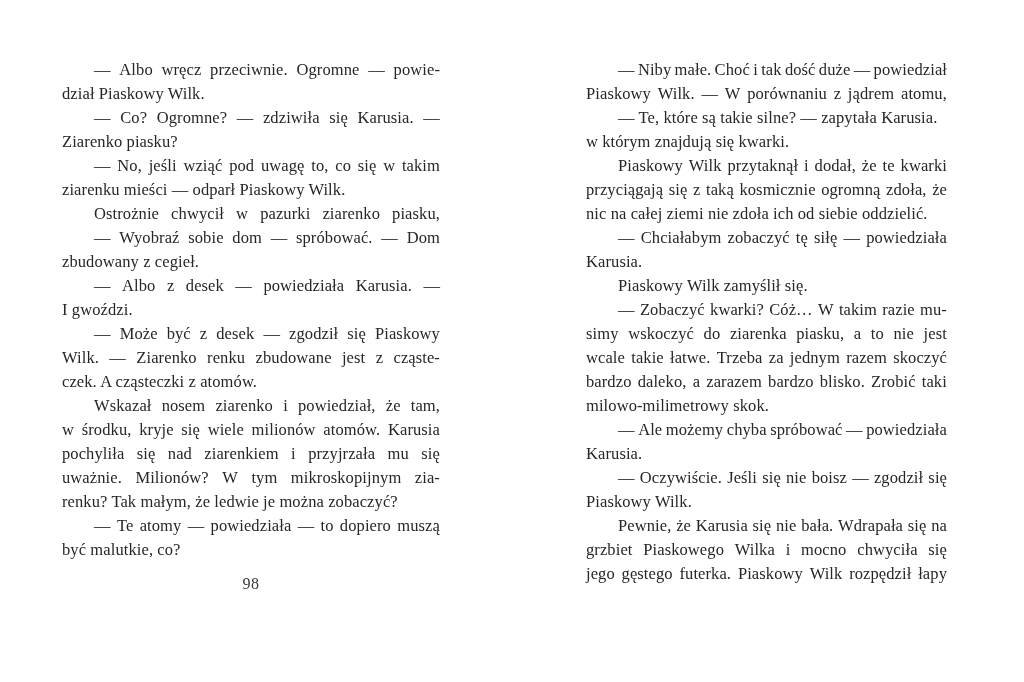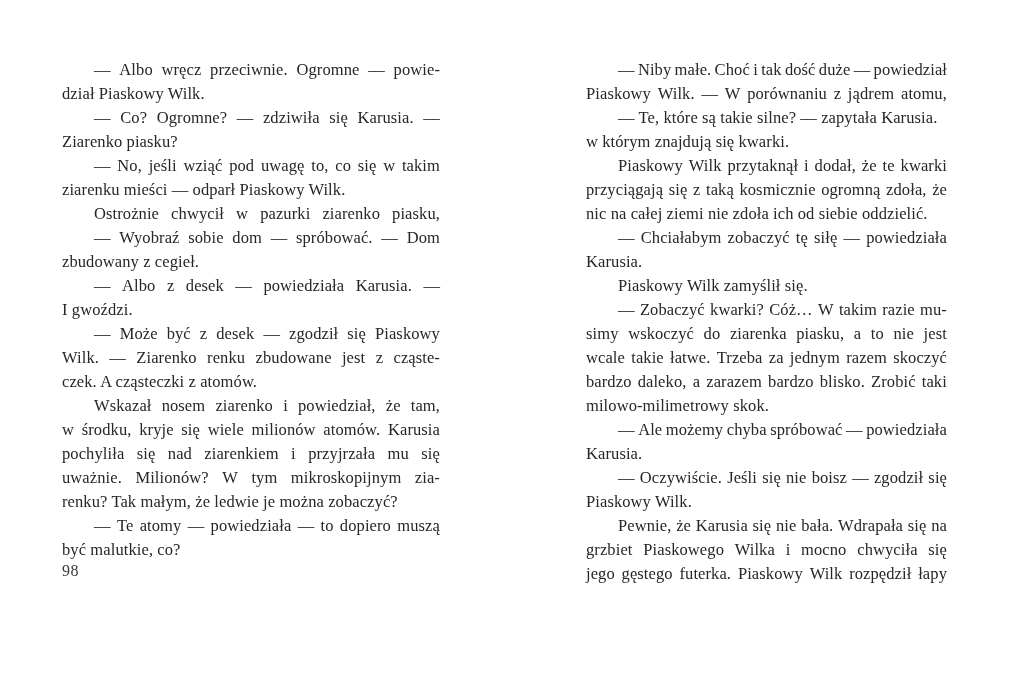--- a/index.html
+++ b/index.html
@@ -36,20 +36,22 @@
     letter-spacing:0.1px;
   }
   .line.justify{
     display:flex;
     justify-content:space-between;
     white-space:normal;
   }
   .line.justify span{white-space:nowrap;}
   .line.indent{padding-left:32px;}
   .page-number{
+    margin-top:13px;
+    text-align:center;
     font-size:16px;
     color:var(--folio);
     letter-spacing:0.5px;
   }
 </style>
 </head>
 <body>
 
 <div class="spread">
   <div class="page left">

